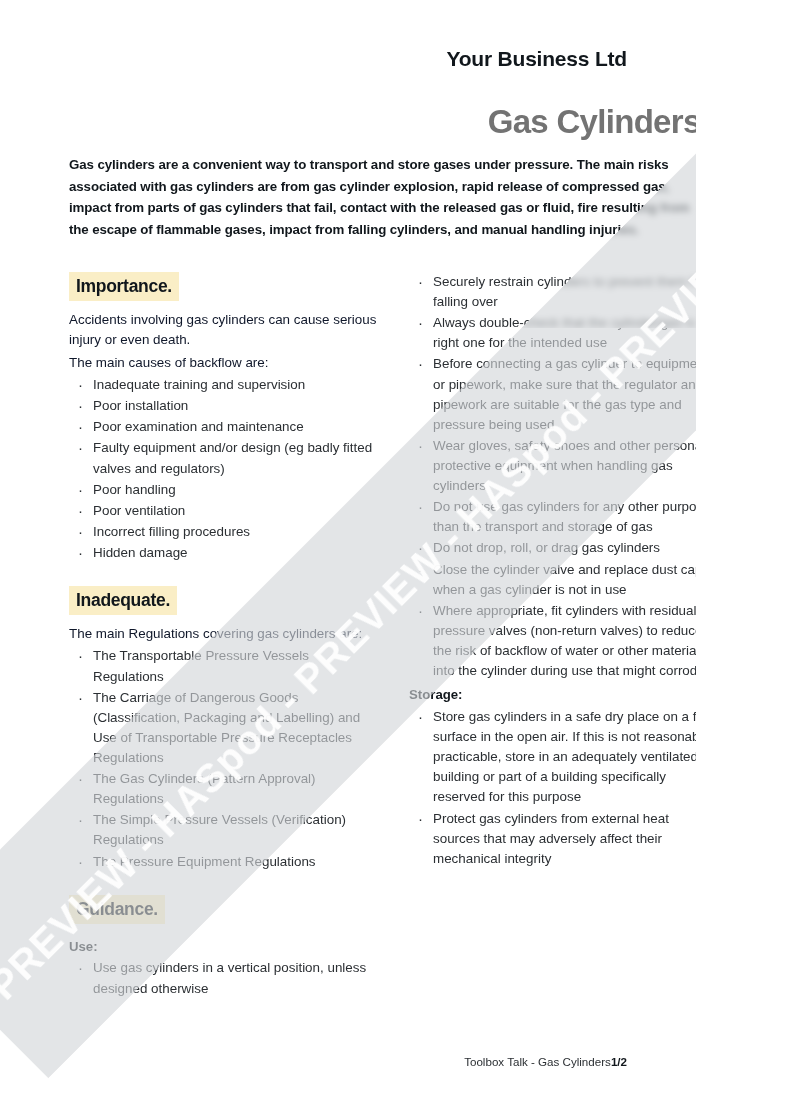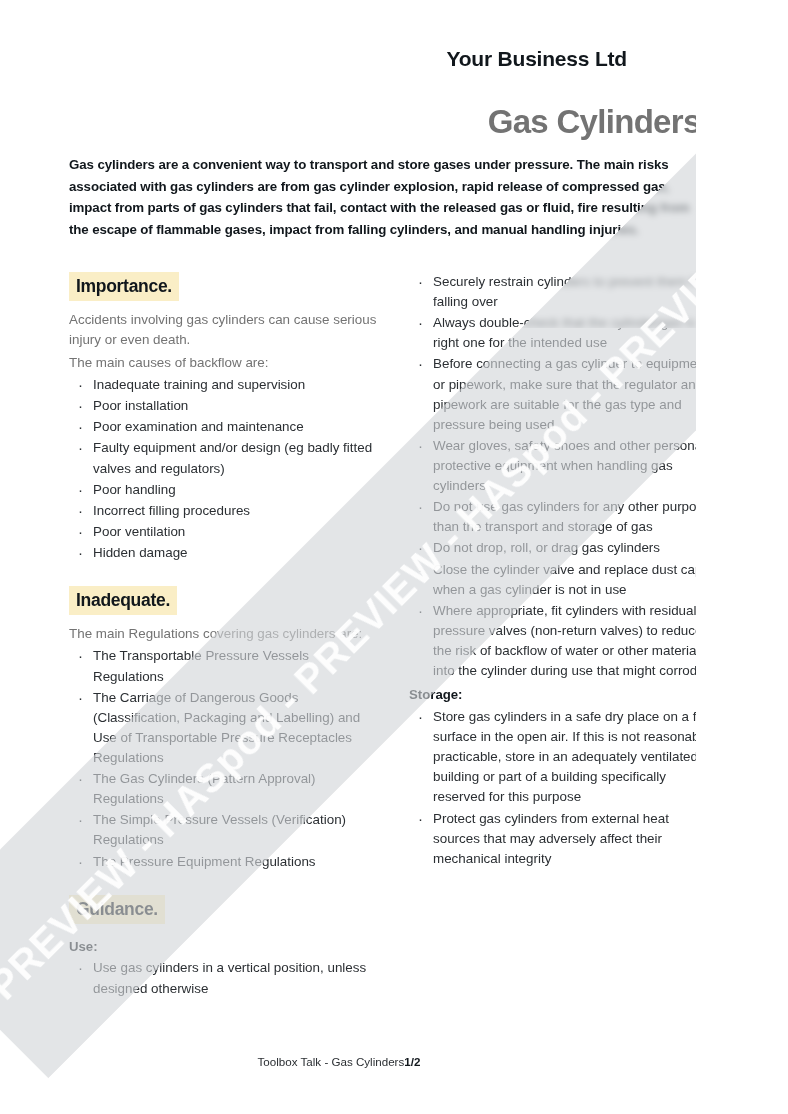--- a/index.html
+++ b/index.html
@@ -90,21 +90,21 @@
     margin: 0 4px 9px 0;
     line-height: 1.2;
   }
   .sec-head.first { margin-top: 0; }
   .sec-spacer { height: 22px; }
 
   
   .para {
     font-size: 13.4px;
     line-height: 1.52;
-    color: #737373;
+    color: #0f172a;
     margin: 0 0 2px 0;
   }
   .sub-head {
     font-size: 13.2px;
     font-weight: 700;
     color: #11171c;
     margin: 4px 0 2px 0;
     line-height: 1.5;
   }
 
@@ -131,21 +131,21 @@
     color: #2b2f33;
   }
 
   
   .footer {
     position: absolute;
     bottom: 46px;
     left: 51px;
     right: 69px;
     display: flex;
-    justify-content: center;
+    justify-content: flex-end;
     align-items: baseline;
   }
   .footer-left {
     font-size: 11.6px;
     color: #2b2f33;
   }
   .footer-right {
     font-size: 11.6px;
     font-weight: 700;
     color: #11171c;
@@ -204,22 +204,22 @@
 
       <div class="sec-head first">Importance.</div>
       <p class="para">Accidents involving gas cylinders can cause serious injury or even death.</p>
       <p class="para">The main causes of backflow are:</p>
       <ul class="bullets">
           <li>Inadequate training and supervision</li>
           <li>Poor installation</li>
           <li>Poor examination and maintenance</li>
           <li>Faulty equipment and/or design (eg badly fitted valves and regulators)</li>
           <li>Poor handling</li>
+          <li>Poor ventilation</li>
           <li>Incorrect filling procedures</li>
-          <li>Poor ventilation</li>
           <li>Hidden damage</li>
         </ul>
 
       <div class="sec-spacer"></div>
 
       <div class="sec-head">Inadequate.</div>
       <p class="para">The main Regulations covering gas cylinders are:</p>
       <ul class="bullets">
           <li>The Transportable Pressure Vessels Regulations</li>
           <li>The Carriage of Dangerous Goods (Classification, Packaging and Labelling) and Use of Transportable Pressure Receptacles Regulations</li>

